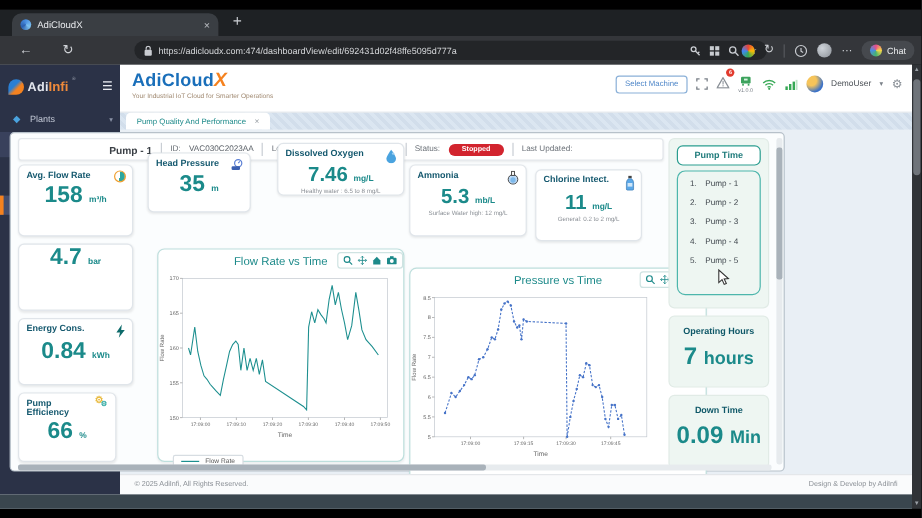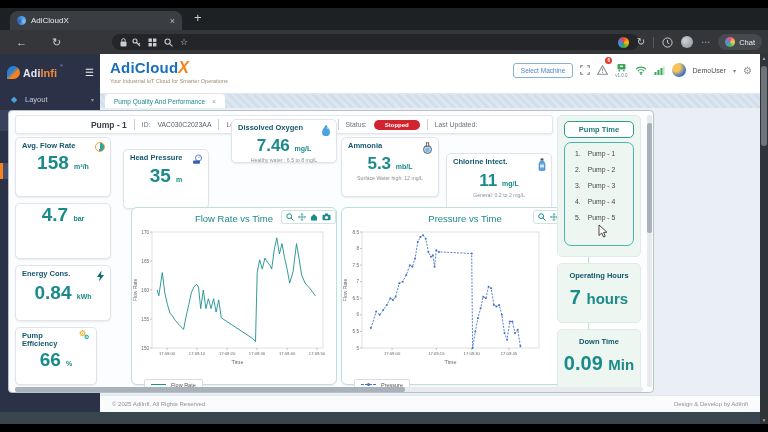--- a/index.html
+++ b/index.html
@@ -148,20 +148,21 @@
   </div>
 
   <div class="navbar">
     <span class="navico abs" style="left:16px">←</span>
     <span class="navico abs" style="left:52px">↻</span>
     <div class="urlpill">
       <svg width="7" height="9" viewBox="0 0 7 9">
         <rect x="0.5" y="3.5" width="6" height="5" rx="1" fill="#c9ccd1"></rect>
         <path d="M1.8 3.5 V2.3 a1.7 1.7 0 0 1 3.4 0 V3.5" fill="none" stroke="#c9ccd1" stroke-width="1"></path>
       </svg>
+      <span class="url">https://adicloudx.com:474/dashboardView/edit/692431d02f48ffe5095d777a</span>
       <span class="pillicons">
         <svg width="9" height="9" viewBox="0 0 9 9">
             <circle cx="3" cy="3" r="2" fill="none" stroke="#c9ccd1" stroke-width="1.1"></circle>
             <path d="M4.5 4.5 L8 8 M6.5 6.5 L7.8 5.2" stroke="#c9ccd1" stroke-width="1.1" fill="none"></path>
           </svg>
         <svg width="9" height="9" viewBox="0 0 9 9">
             <rect x="0.5" y="0.5" width="3.4" height="3.4" fill="#c9ccd1"></rect>
             <rect x="5" y="0.5" width="3.4" height="3.4" fill="#c9ccd1"></rect>
             <rect x="0.5" y="5" width="3.4" height="3.4" fill="#c9ccd1"></rect>
             <rect x="5" y="5" width="3.4" height="3.4" fill="#c9ccd1"></rect>
@@ -194,21 +195,21 @@
 
     <div class="sidebar">
       <div class="brandrow">
         <span class="swoosh"></span>
         <span><span class="brand-a">Adi</span><span class="brand-b">Infi</span></span>
         <span class="regmark">®</span>
         <span class="burger">☰</span>
       </div>
       <div class="navitem">
         <span class="mico" style="color:#4aa3df">◆</span>
-        <span>Layout</span>
+        <span>Plants</span>
           <span class="chev">▾</span>
       </div>
       <div class="navitem nav-parent-active">
         <span class="mico" style="color:#7ec8e3">▣</span>
         <span>Dashboards</span>
           <span class="chev">▾</span>
       </div>
       <div class="subitem">
           <span>Water Plant</span>
         </div>
@@ -321,21 +322,21 @@
         <span class="pb-lbl">Last Updated:</span>
       </div>
 
       <div class="kcard" style="left:6px;top:26px;width:96px;height:60px">
         <div class="kt">
             <span>Avg. Flow Rate</span>
           <span class="kico" style="width:10px;height:10px;border-radius:50%;border:1.5px solid #f0a030;background:conic-gradient(#2aa7a0 0 55%,#fff 55%)"></span>
           </div>
         <div class="kv"><span>158</span> <span class="ku">m³/h</span></div>
       </div>
-      <div class="kcard" style="left:114px;top:38px;width:86px;height:60px">
+      <div class="kcard" style="left:114px;top:16px;width:86px;height:50px">
         <div class="kt">
             <span>Head Pressure</span>
           <svg class="kico" width="11" height="11" viewBox="0 0 11 11">
               <circle cx="6.5" cy="4" r="3" fill="none" stroke="#5b7fd4" stroke-width="1"></circle>
               <path d="M6.5 4 L8 2.5" stroke="#5b7fd4" stroke-width="0.9"></path>
               <rect x="1" y="6.5" width="7" height="3.2" rx="1" fill="#3b5fb0"></rect>
             </svg>
           </div>
         <div class="kv"><span>35</span> <span class="ku">m</span></div>
       </div>
@@ -355,21 +356,21 @@
             <span>Ammonia</span>
           <svg class="kico" width="11" height="12" viewBox="0 0 11 12">
               <circle cx="5.5" cy="7.5" r="4" fill="#bcd9f5" stroke="#444" stroke-width="0.8"></circle>
               <rect x="4.3" y="0.8" width="2.4" height="3.4" fill="#fff" stroke="#444" stroke-width="0.8"></rect>
               <circle cx="5.5" cy="8" r="2.2" fill="#7db8ea"></circle>
             </svg>
           </div>
         <div class="kv" style="font-size:17px"><span>5.3</span> <span class="ku">mb/L</span></div>
         <div class="kn">Surface Water high: 12 mg/L</div>
       </div>
-      <div class="kcard" style="left:437px;top:42px;width:106px;height:60px">
+      <div class="kcard" style="left:437px;top:30px;width:89px;height:60px">
         <div class="kt">
             <span>Chlorine Intect.</span>
           <svg class="kico" width="8" height="13" viewBox="0 0 8 13">
               <rect x="2.6" y="0.5" width="2.8" height="2" fill="#444"></rect>
               <path d="M1.5 4.5 Q1 5.5 1 6.5 V11.5 a1 1 0 0 0 1 1 H6 a1 1 0 0 0 1-1 V6.5 Q7 5.5 6.5 4.5 L5.4 3 H2.6 Z" fill="#5aa7e8" stroke="#2f6ea8" stroke-width="0.5"></path>
               <rect x="2" y="6.5" width="4" height="3" fill="#cfe6f8"></rect>
             </svg>
           </div>
         <div class="kv" style="font-size:17px"><span>11</span> <span class="ku">mg/L</span></div>
         <div class="kn">General: 0.2 to 2 mg/L</div>
@@ -446,21 +447,21 @@
             <text x="105.5" y="137" text-anchor="middle" font-size="5.5" fill="#666">Time</text>
             <text text-anchor="middle" font-size="5" fill="#666" transform="translate(5,63) rotate(-90)">Flow Rate</text>
             <path d="M25.1 63.0 L26.8 68.8 L30.3 45.6 L32.8 65.9 L35.4 77.5 L38.0 86.2 L40.5 89.1 L43.1 93.2 L45.6 96.1 L48.2 99.0 L51.6 102.4 L54.2 89.1 L56.8 77.5 L59.3 65.9 L61.9 60.1 L64.5 57.2 L66.5 60.1 L68.7 81.6 L71.3 63.0 L73.9 81.6 L76.4 71.7 L79.0 81.6 L81.6 71.7 L84.1 85.0 L86.7 72.9 L89.3 90.8 L120.9 111.7 L123.5 114.6 L125.2 45.6 L127.7 32.8 L130.3 42.1 L132.9 31.1 L135.4 35.2 L138.0 38.6 L139.7 42.1 L142.3 22.4 L144.8 10.8 L147.4 27.0 L150.0 16.6 L152.5 30.5 L155.1 42.1 L157.7 56.0 L161.1 44.4 L164.5 16.6 L167.1 31.7 L169.6 47.9 L173.0 56.0 L178.2 61.8 L183.3 68.8" fill="none" stroke="#1d8f8f" stroke-width="0.9" stroke-dasharray="none"></path>
           </svg>
         <div class="legend">
           <span class="legline-flow"></span>
           <span class="leglbl">Flow Rate</span>
         </div>
       </div>
 
-      <div class="chartcard" style="left:332px;top:96px;width:248px;height:178px">
+      <div class="chartcard" style="left:332px;top:112px;width:248px;height:178px">
         <div class="charthead">
           <span class="charttitle">Pressure vs Time</span>
           <span class="charttools">
             <svg width="8" height="8" viewBox="0 0 8 8">
                 <circle cx="3.2" cy="3.2" r="2.4" fill="none" stroke="#1d8a8a" stroke-width="1"></circle>
                 <path d="M5 5 L7.5 7.5" stroke="#1d8a8a" stroke-width="1"></path>
               </svg>
             <svg width="8" height="8" viewBox="0 0 8 8">
                 <path d="M4 0.5 V7.5 M0.5 4 H7.5 M4 0.5 L2.8 1.7 M4 0.5 L5.2 1.7 M4 7.5 L2.8 6.3 M4 7.5 L5.2 6.3 M0.5 4 L1.7 2.8 M0.5 4 L1.7 5.2 M7.5 4 L6.3 2.8 M7.5 4 L6.3 5.2" stroke="#1d8a8a" stroke-width="0.7" fill="none"></path>
               </svg>

